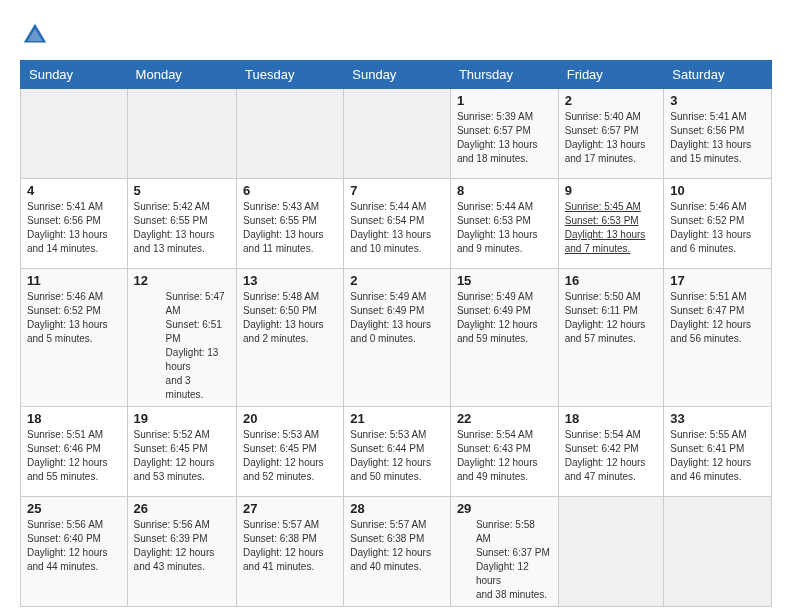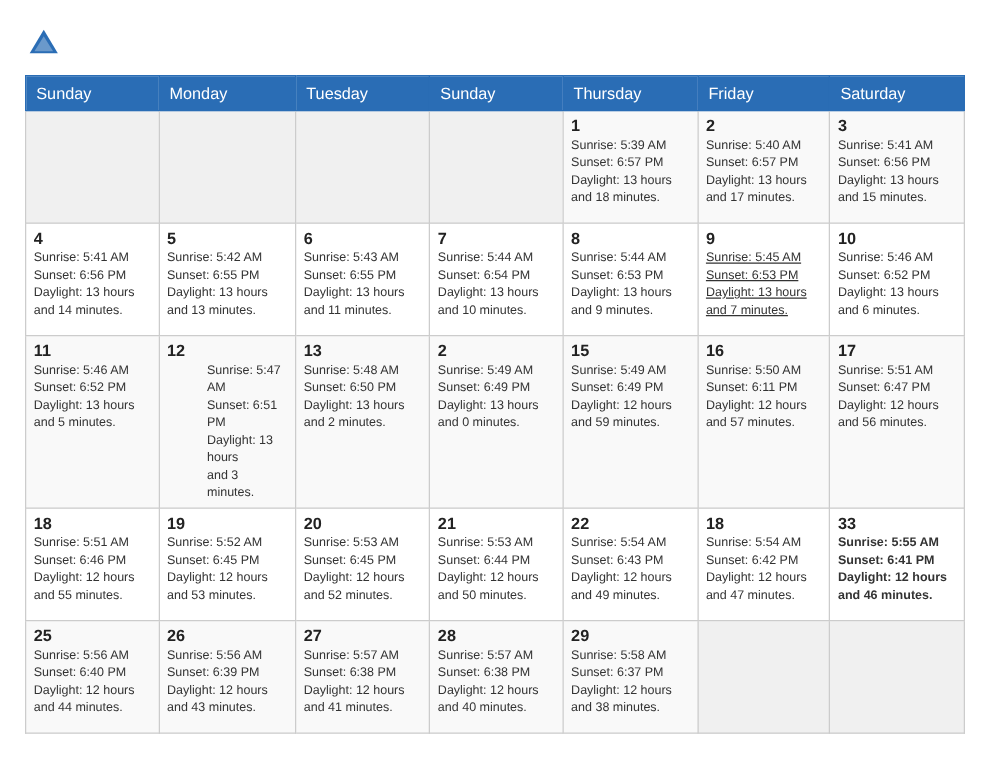--- a/index.html
+++ b/index.html
@@ -289,21 +289,21 @@
         </td>
         <td>
           <div class="day-number">18</div>
           <div class="day-info" style="white-space: pre-line;">Sunrise: 5:54 AM
 Sunset: 6:42 PM
 Daylight: 12 hours
 and 47 minutes.</div>
         </td>
         <td>
           <div class="day-number">33</div>
-          <div class="day-info" style="white-space: pre-line; font-weight: bold;">Sunrise: 5:55 AM
+          <div class="day-info" style="white-space: pre-line;">Sunrise: 5:55 AM
 Sunset: 6:41 PM
 Daylight: 12 hours
 and 46 minutes.</div>
         </td>
       </tr>
       <tr>
         <td>
           <div class="day-number">25</div>
           <div class="day-info" style="white-space: pre-line;">Sunrise: 5:56 AM
 Sunset: 6:40 PM
@@ -326,21 +326,21 @@
         </td>
         <td>
           <div class="day-number">28</div>
           <div class="day-info" style="white-space: pre-line;">Sunrise: 5:57 AM
 Sunset: 6:38 PM
 Daylight: 12 hours
 and 40 minutes.</div>
         </td>
         <td>
           <div class="day-number">29</div>
-          <div class="day-info" style="white-space: pre-line;">Sunrise: 5:58 AM
+          <div class="day-info" style="white-space: pre-line; margin-left: 19px;">Sunrise: 5:58 AM
 Sunset: 6:37 PM
 Daylight: 12 hours
 and 38 minutes.</div>
         </td>
         <td class="empty-cell"></td>
         <td class="empty-cell"></td>
       </tr>
     </tbody>
 </table>
 

